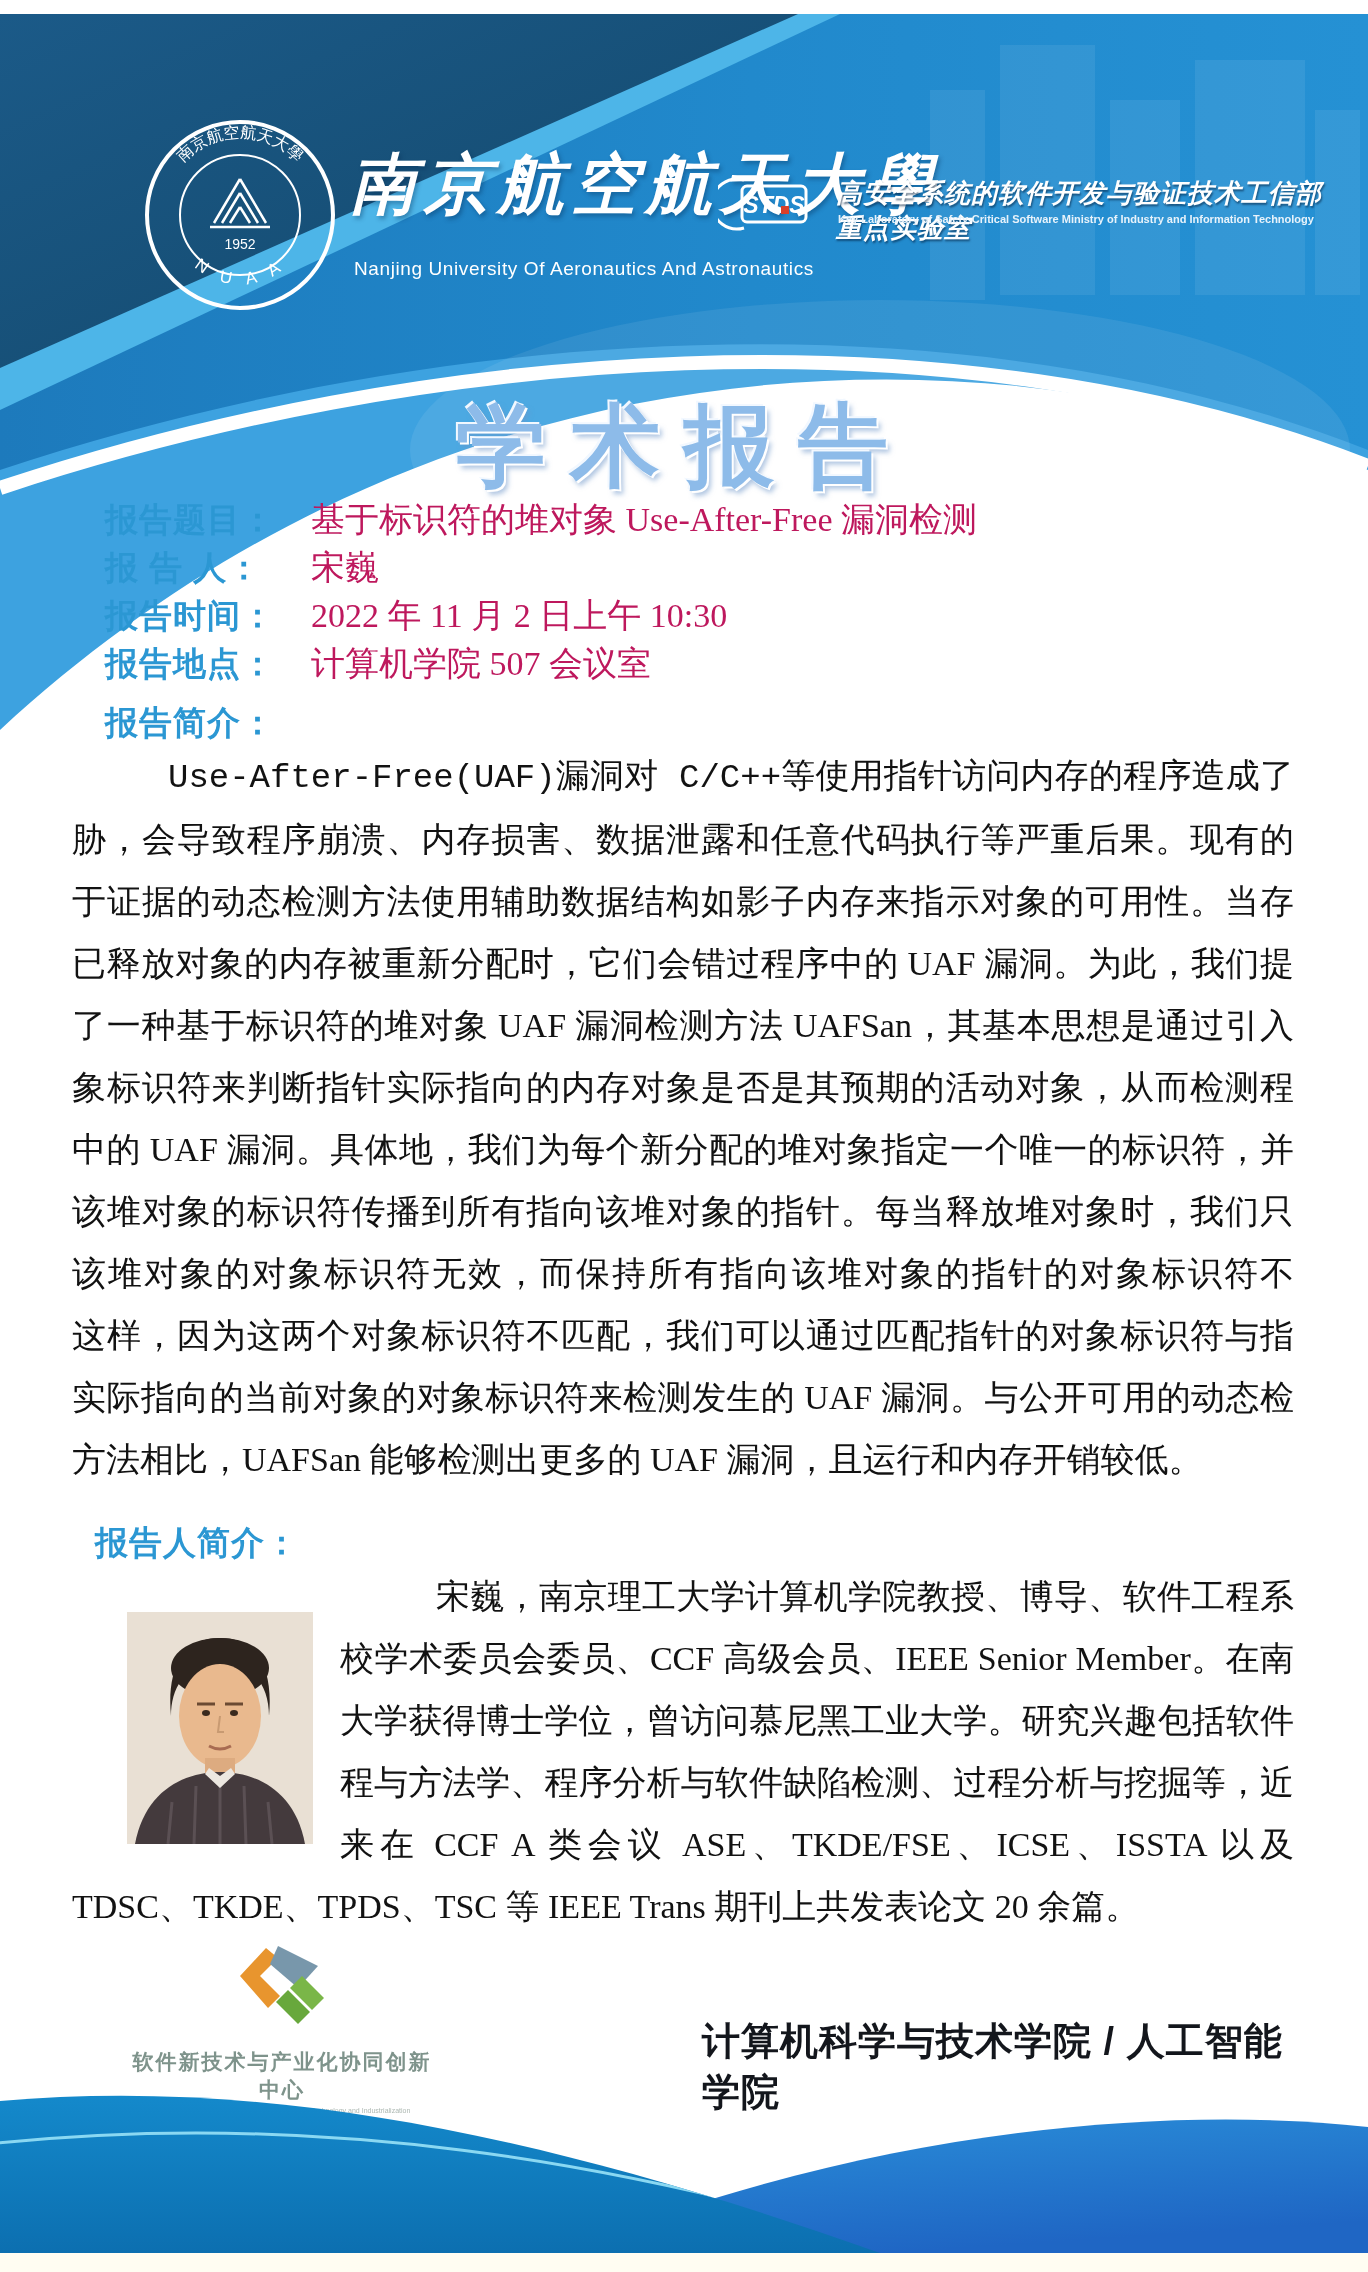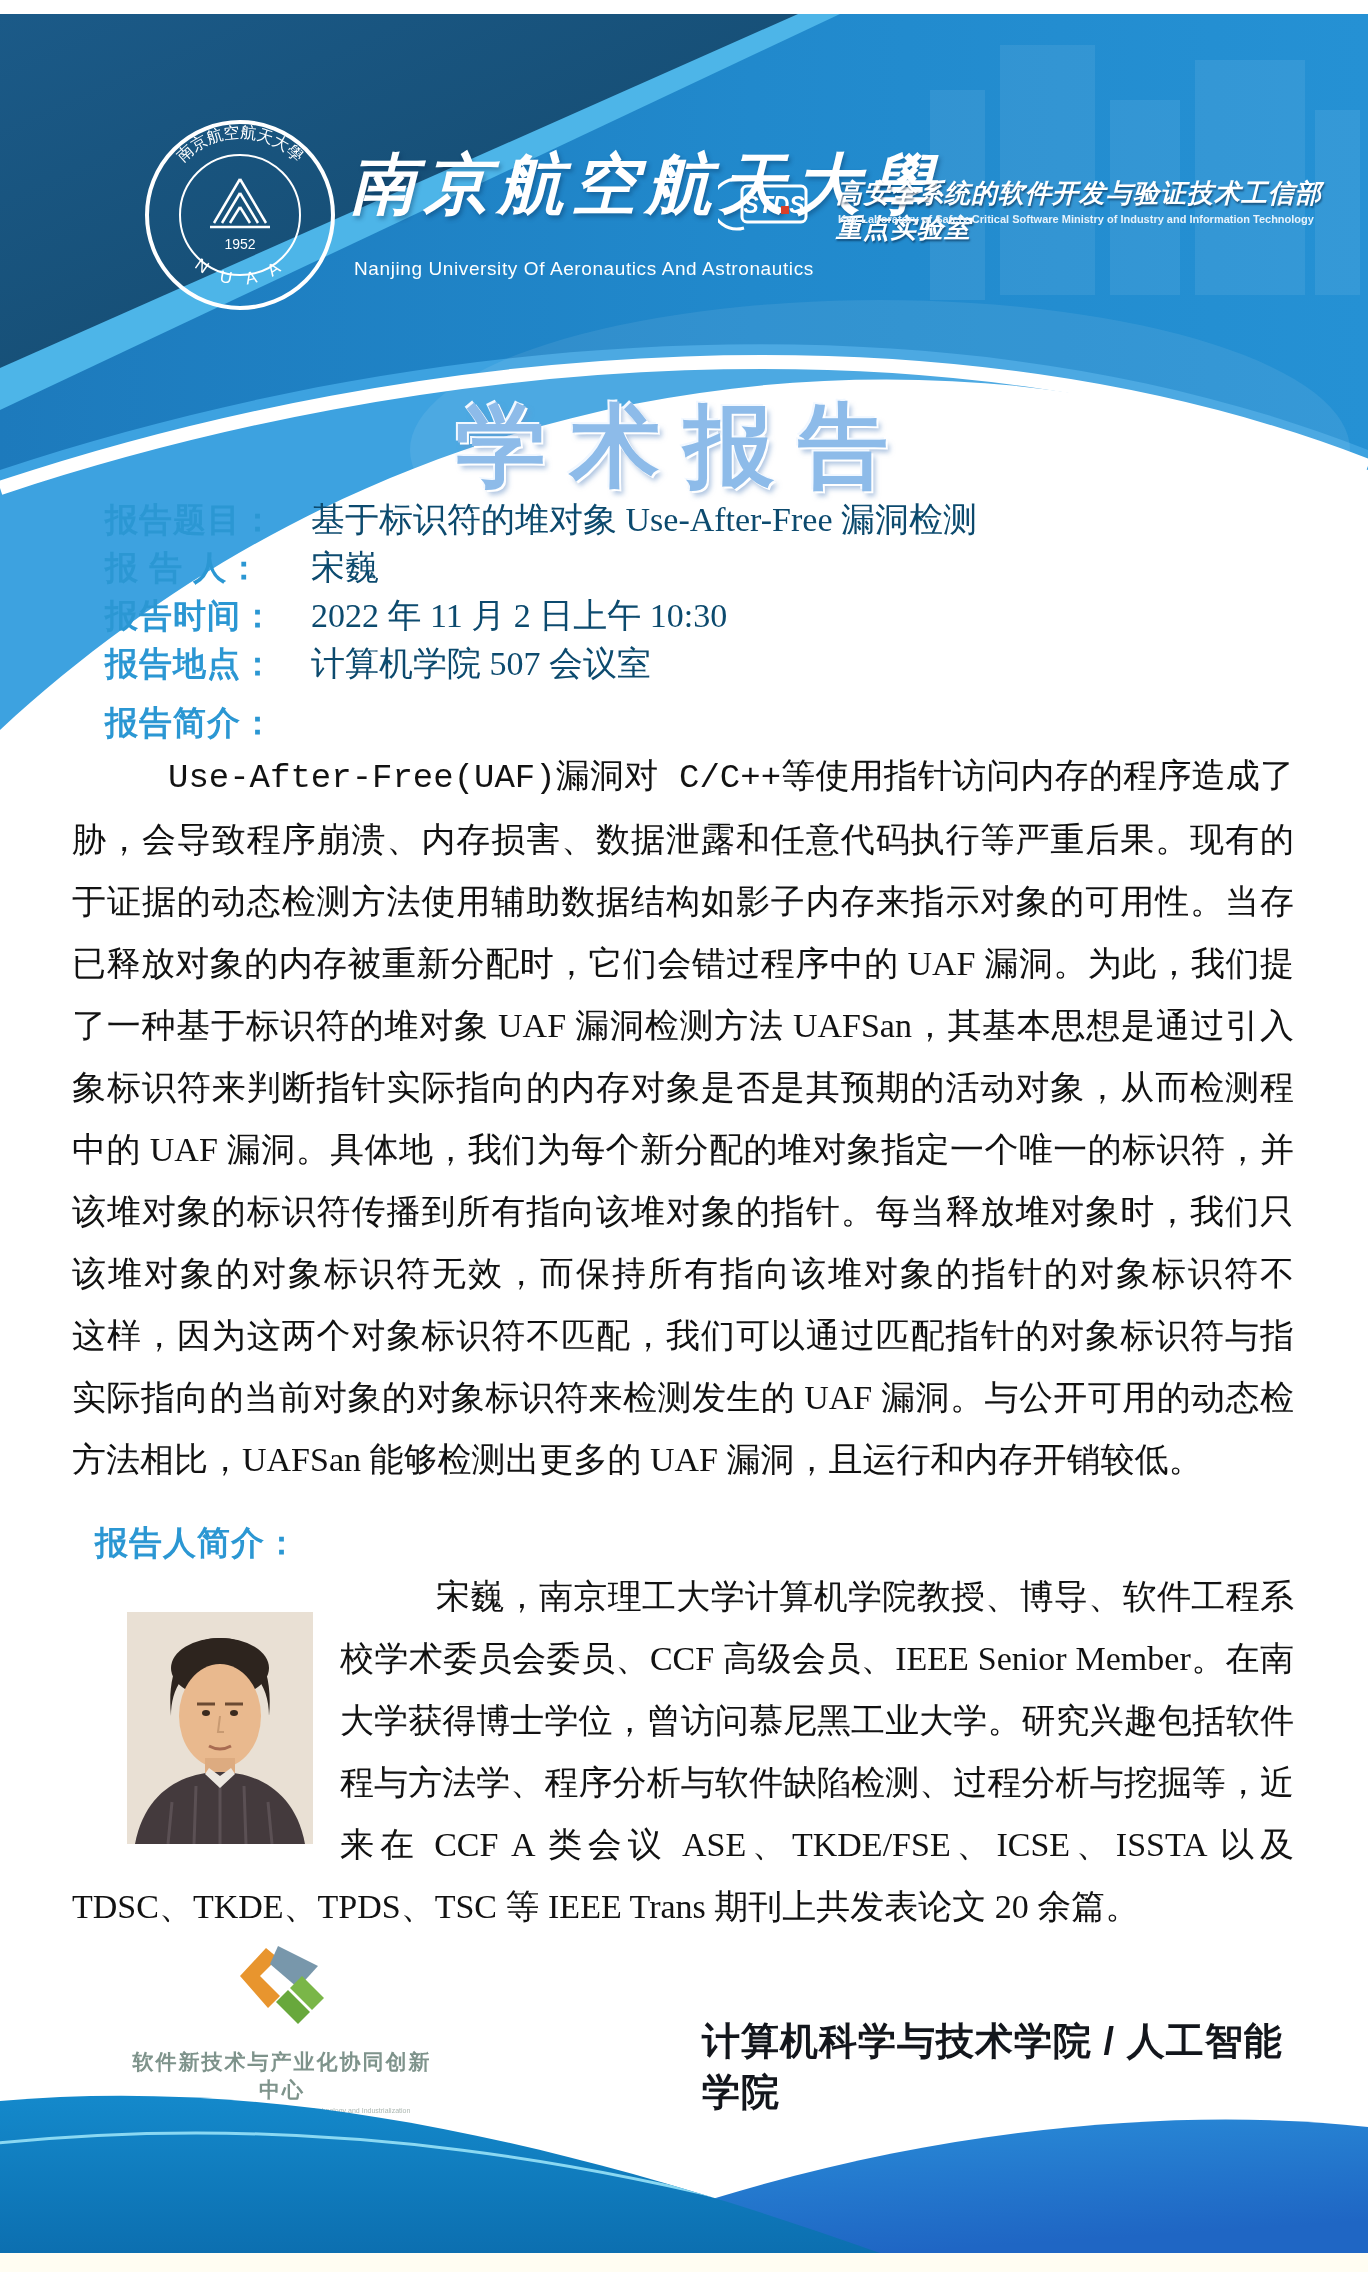--- a/index.html
+++ b/index.html
@@ -21,21 +21,21 @@
   
   .title{position:absolute;left:0;top:386px;width:100%;text-align:center;
          font-size:90px;font-weight:bold;letter-spacing:24px;color:#8dbbe9;
          font-family:"DejaVu Serif",serif;
          text-shadow:2px 2px 0 #ffffff,-2px -2px 0 #f2f8ff,4px 5px 5px rgba(110,150,200,.55);}
   
   .details{position:absolute;left:105px;top:496px;width:1200px;}
   .drow{display:flex;align-items:center;height:48px;gap:16px;}
   .dlabel{width:190px;flex:0 0 190px;font-size:33px;font-weight:bold;color:#2b97d3;
           font-family:"Liberation Sans","DejaVu Sans",sans-serif;letter-spacing:1px;}
-  .dvalue{font-size:34px;color:#0c4a6e;}
+  .dvalue{font-size:34px;color:#be185d;}
   .sec-label{font-size:33px;font-weight:bold;color:#2b97d3;
              font-family:"Liberation Sans","DejaVu Sans",sans-serif;letter-spacing:1px;}
   .abstract-label{position:absolute;left:105px;top:701px;text-align:center;}
   .bio-label{position:absolute;left:95px;top:1521px;}
   
   .abstract{position:absolute;left:72px;top:747px;width:1222px;color:#121212;}
   .aline{font-size:34px;height:62px;line-height:62px;overflow:hidden;
          text-align:justify;text-align-last:justify;}
   .aline.first{text-indent:96px;font-family:Liberation Mono, monospace;}
   .aline.last{text-align-last:left;}

